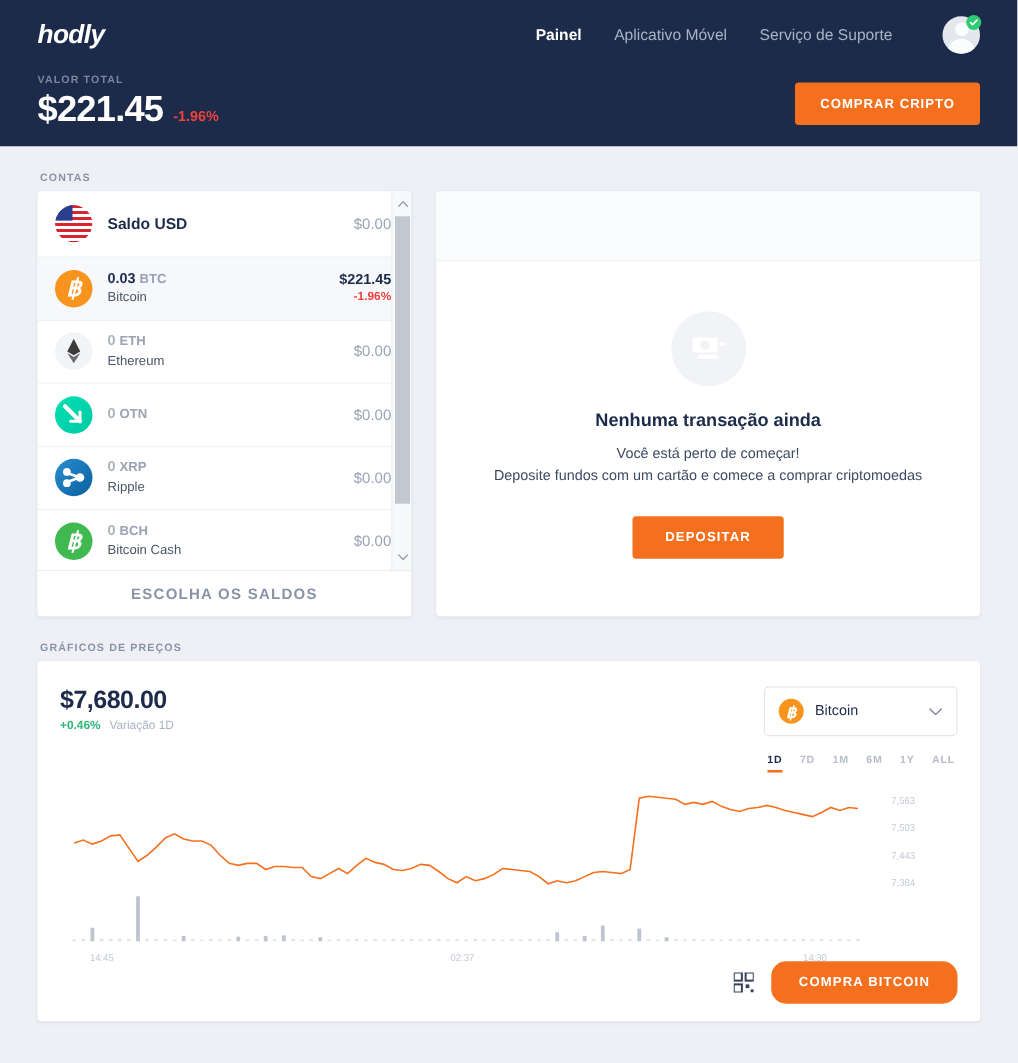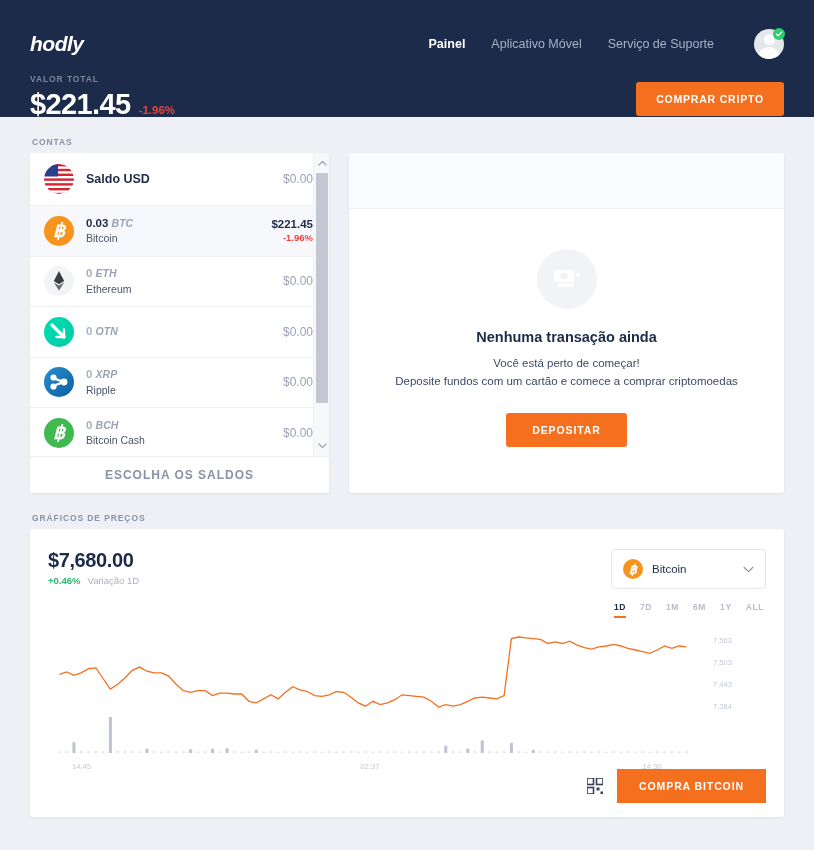--- a/index.html
+++ b/index.html
@@ -8,21 +8,21 @@
     background: #eef0f5;
     font-family: "Liberation Sans", sans-serif;
     overflow: hidden;
   }
 
   
   .header {
     position: relative;
     height: 117px;
     background: #1c2b4a;
-    padding: 16px 30px;
+    padding: 0 30px;
   }
   .header-top {
     height: 56px;
     display: flex;
     align-items: center;
   }
   .logo {
     color: #ffffff;
     font-size: 21px;
     font-weight: bold;
@@ -163,21 +163,21 @@
   .acct-icon {
     width: 30px; height: 30px;
     border-radius: 50%;
     flex: 0 0 30px;
     margin-right: 12px;
     position: relative;
     overflow: hidden;
   }
   .acct-text { flex: 1; min-width: 0; }
   .acct-amount-line { font-size: 11.5px; color: #1c2b4a; font-weight: bold; line-height: 1.35; }
-  .acct-amount-line .ticker { color: #9aa2b4; font-weight: bold; font-size: 10.5px; font-style: italic; }
+  .acct-amount-line .ticker { color: #9aa2b4; font-weight: bold; font-size: 10.5px; }
   .acct-amount-line.zero { color: #aab1c0; }
   .acct-name { font-size: 10.5px; color: #4a5568; line-height: 1.35; }
   .acct-title-single { font-size: 12.5px; color: #1c2b4a; font-weight: bold; }
   .acct-right { text-align: right; }
   .acct-value { font-size: 11.5px; font-weight: bold; color: #1c2b4a; }
   .acct-value.muted { color: #9aa2b4; font-weight: normal; font-size: 12px; }
   .acct-delta { font-size: 9.5px; color: #f0423c; font-weight: bold; margin-top: 2px; }
 
   .accounts-footer {
     height: 37px;
@@ -337,21 +337,21 @@
     bottom: 14px;
     display: flex;
     align-items: center;
     gap: 14px;
   }
   .qr-btn { cursor: pointer; display: flex; }
   .btn-compra {
     background: #f5701e;
     color: #fff;
     border: none;
-    border-radius: 0;
+    border-radius: 12px;
     padding: 11px 22px;
     font-size: 10.5px;
     font-weight: bold;
     letter-spacing: 0.9px;
     cursor: pointer;
     font-family: inherit;
   }
 
   
   .ic-btc { background: #f7941d; }

